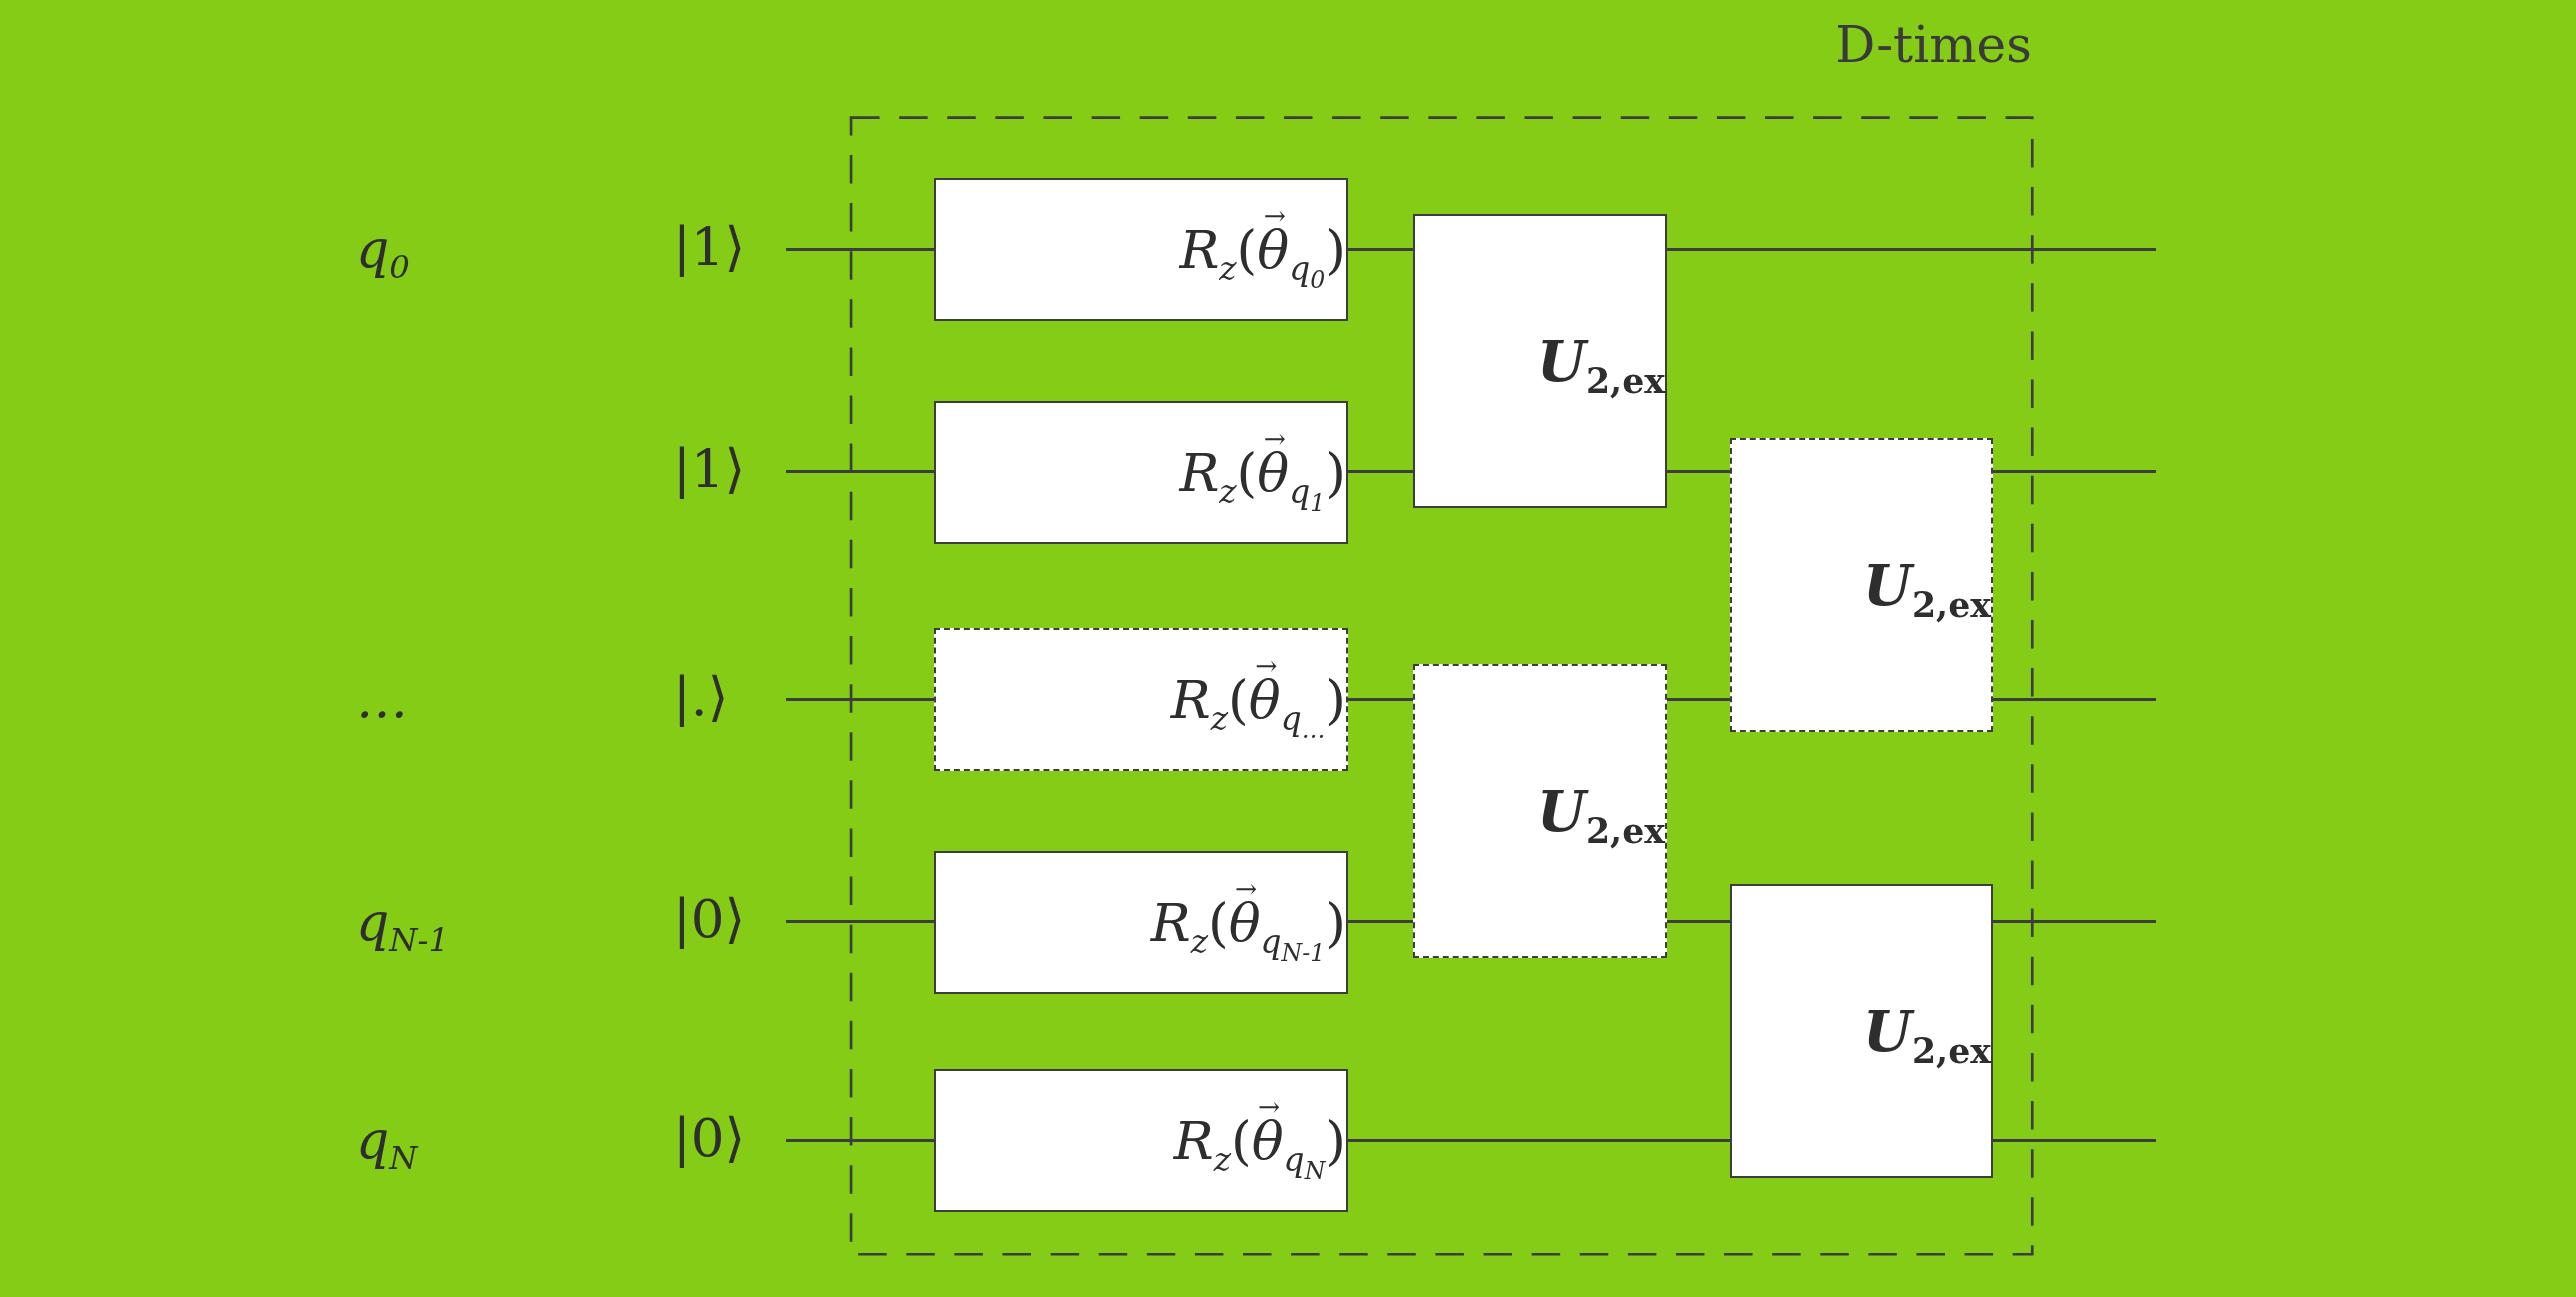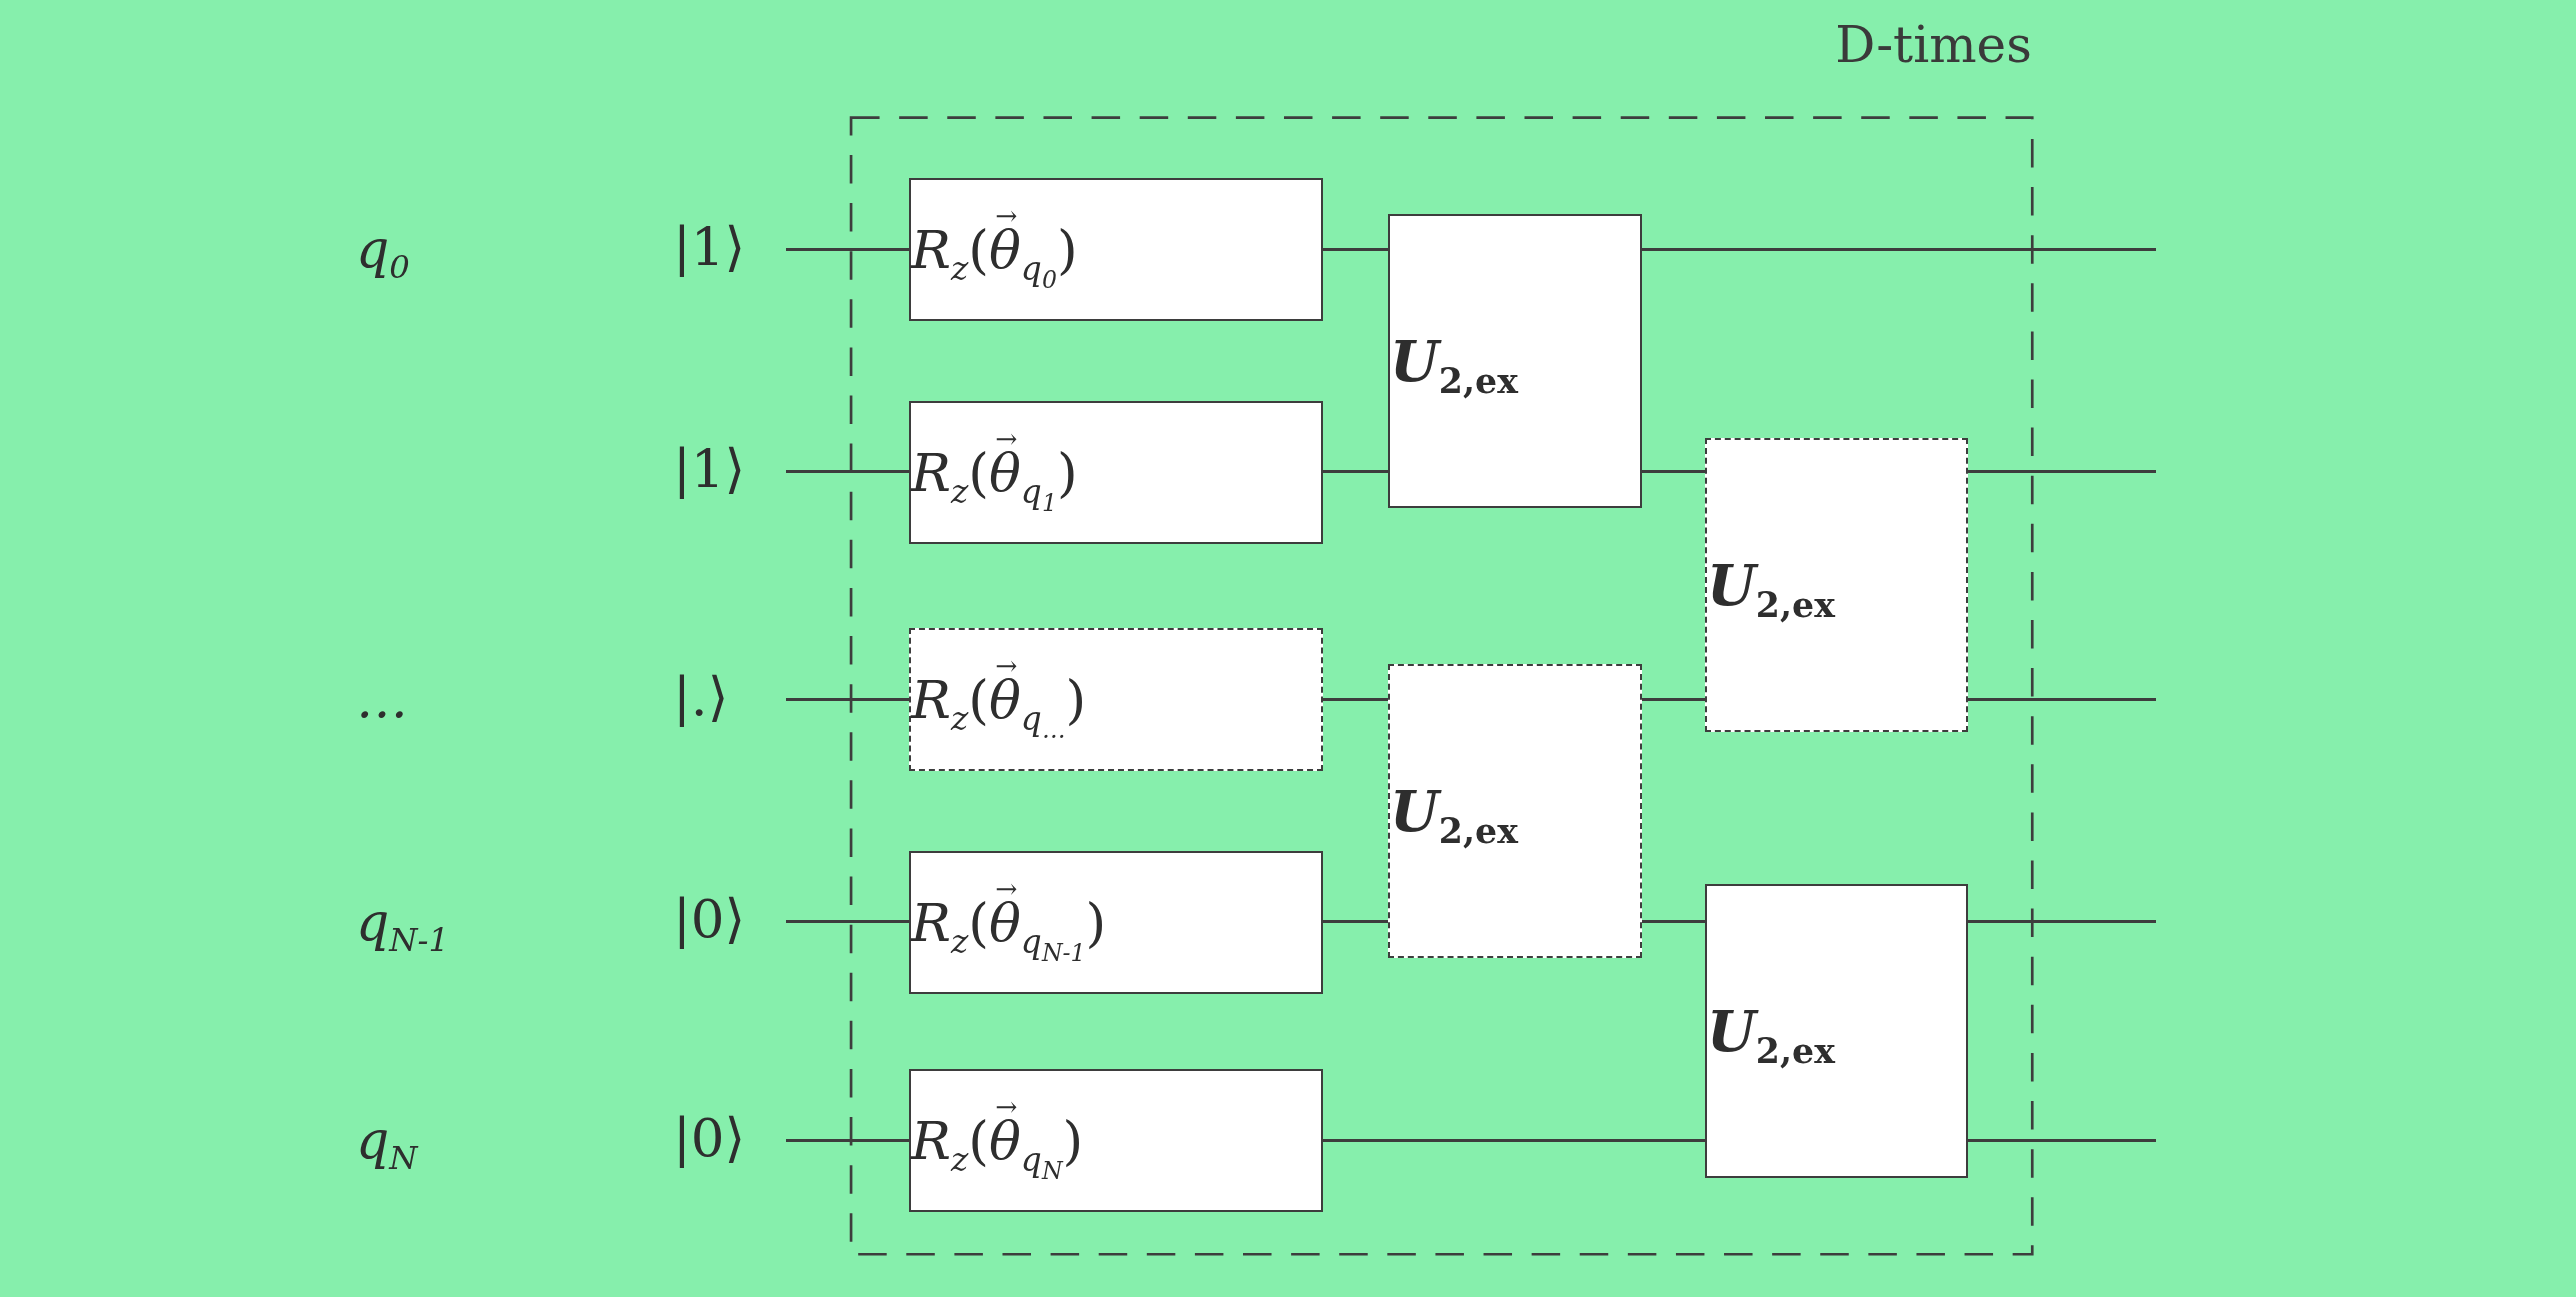--- a/index.html
+++ b/index.html
@@ -1,20 +1,20 @@
 <!DOCTYPE html>
 <html style="font-size:14.3px"><head>
 <meta charset="utf-8">
 <style>
   html, body { margin: 0; padding: 0; background: #ffffff; }
   .canvas {
     position: relative;
     width: 2576px;
     height: 1297px;
-    background: #86efac;
+    background: #84cc16;
     font-family: "DejaVu Serif", "DejaVu Sans", serif;
     color: #2e2e2e;
     overflow: hidden;
   }
 
   
   .wire {
     position: absolute;
     left: 786px;
     width: 1370px;
@@ -50,22 +50,23 @@
   sub.s2 { font-size: 0.72em; line-height: 0; }
 
   
   .gate {
     position: absolute;
     background: #ffffff;
     border: 2.7px solid #3d3d3d;
     box-sizing: border-box;
     display: flex;
     align-items: center;
-    justify-content: flex-start;
+    justify-content: flex-end;
     z-index: 3;
+    margin-left: 25px;
   }
   .gate.dashed { border-style: dashed; }
   .glabel { font-size: 53px; white-space: nowrap; }
   .u .glabel { font-size: 56px; font-weight: bold; }
 
   
   .vec { position: relative; display: inline-block; }
   .vec .arrow {
     position: absolute;
     left: 55%;

